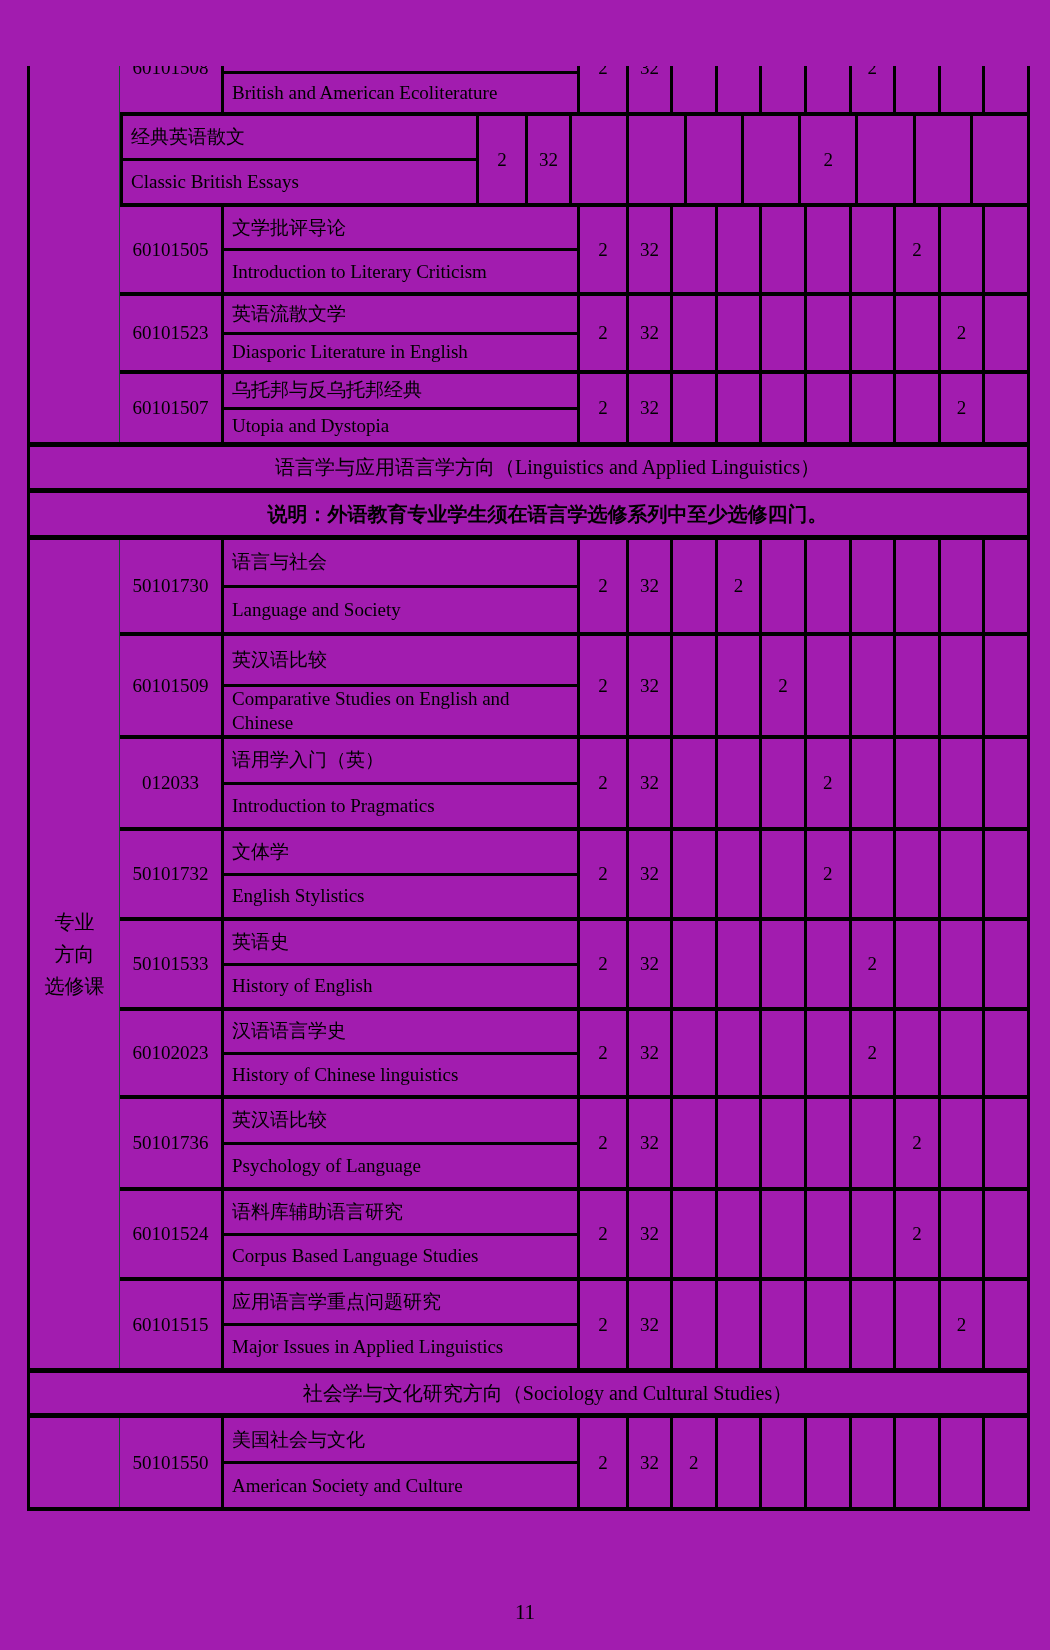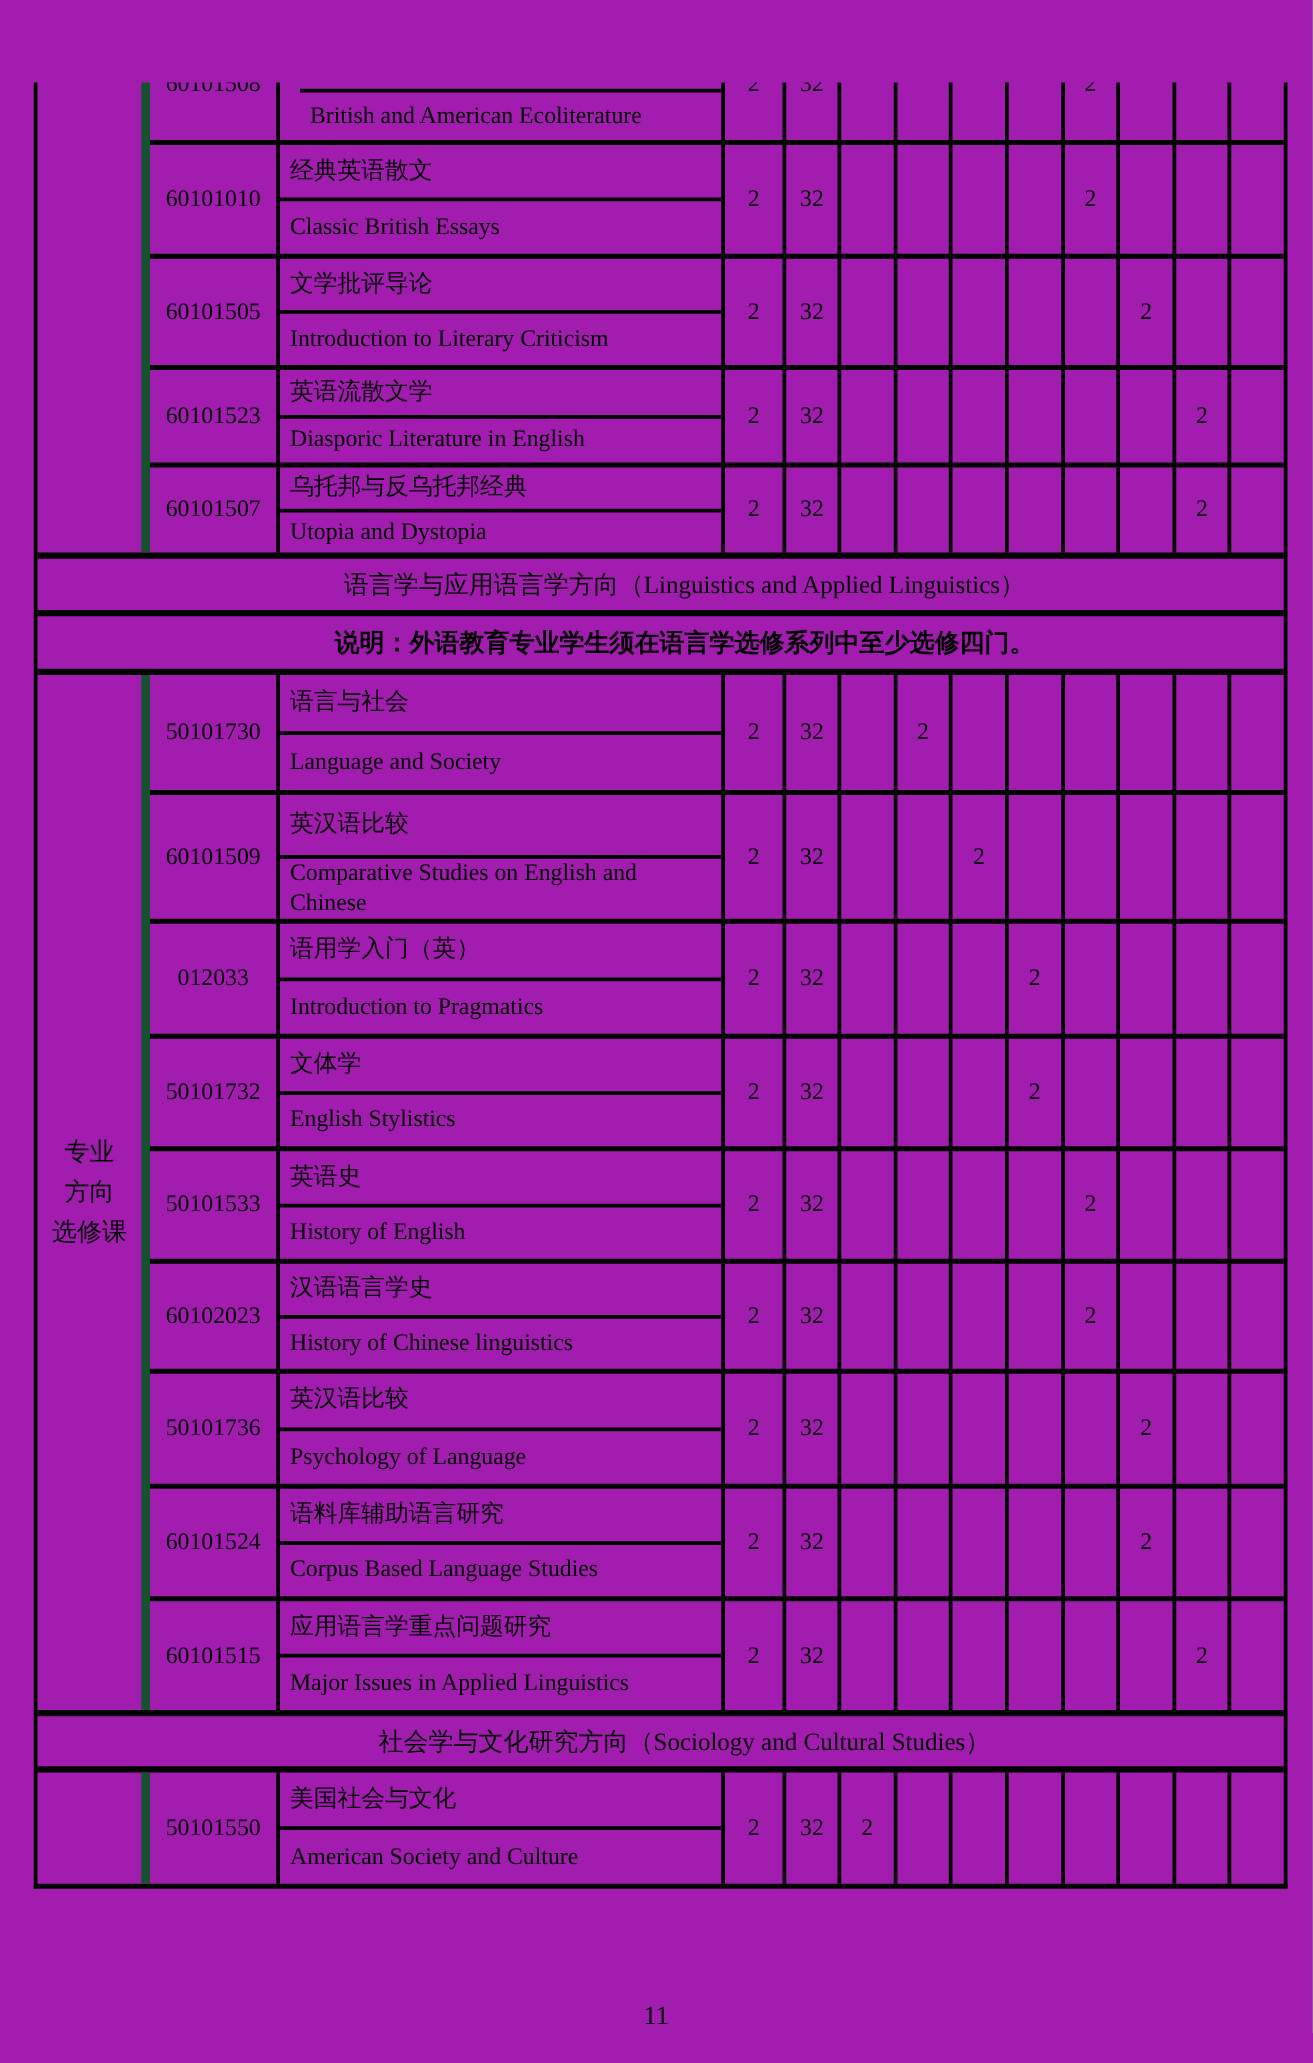--- a/index.html
+++ b/index.html
@@ -22,21 +22,21 @@
   }
   .tbl > div{box-sizing:border-box;border-top:4px solid #000;}
   .tbl > div:first-child{border-top:none;}
   .tbl > .hdr, .tbl > .note{border-top-width:5px;padding-left:38px;}
   .tbl > .hdr + div, .tbl > .note + div{border-top-width:5px;}
 
   .block{display:flex;align-items:stretch;}
   .cat{
     box-sizing:border-box;
     width:90px;
-    border-right:7px solid #14532d;
+    border-right:1px solid #14532d;
     display:flex;align-items:center;justify-content:center;
     text-align:center;
     font-size:20px;line-height:1.6;
     white-space:pre-line;
   }
   .rows{flex:1;display:flex;flex-direction:column;}
   .rows > .row{box-sizing:border-box;border-top:4px solid #000;}
   .rows > .row:first-child{border-top:none;}
 
   .row{display:flex;align-items:stretch;}
@@ -61,21 +61,21 @@
   .cell.credits{width:49px;}
   .cell.hours{width:44px;}
   .cell.sem{flex:1 1 0;}
 
   
   .row.cut .cell{position:relative;overflow:hidden;}
   .row.cut .clipnum{
     position:absolute;top:-9px;left:0;right:0;
     text-align:center;font-size:19px;
   }
-  .row.cut .name{overflow:visible;padding-left:16px;}
+  .row.cut .name{overflow:visible;}
   .row.cut .name .zh{flex:0 0 5px;padding:0;}
   .row.cut .name .en{flex:1 1 auto;}
 
   .hdr,.note{
     display:flex;align-items:center;justify-content:center;
     text-align:center;
     font-size:20px;
   }
   .note{font-weight:bold;}
 
@@ -115,23 +115,20 @@
             <div class="cell sem"></div>
             <div class="cell sem"></div>
             <div class="cell sem">
               <span class="clipnum">2</span>
             </div>
             <div class="cell sem"></div>
             <div class="cell sem"></div>
             <div class="cell sem"></div>
           </div>
           <div class="row" style="height: 91px;">
-            <div class="cell code">
-              <span>60101010</span>
-            </div>
             <div class="cell name">
               <div class="zh">
                 <span>经典英语散文</span>
               </div>
               <div class="en">
                 <span>Classic British Essays</span>
               </div>
             </div>
             <div class="cell credits">
               <span>2</span>

